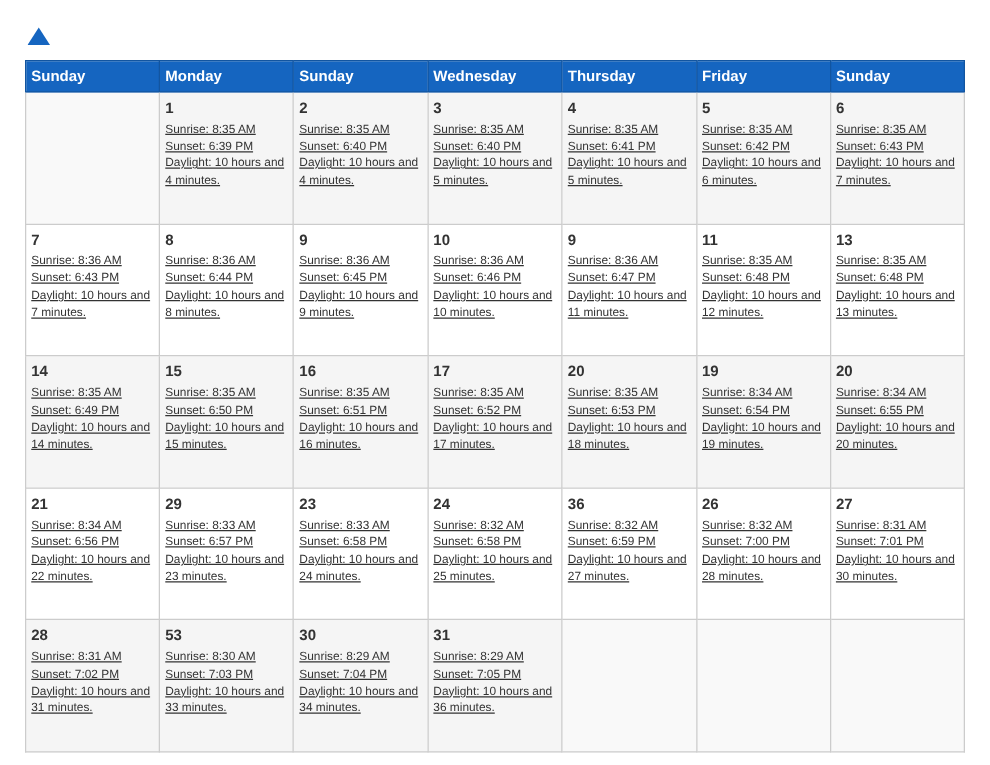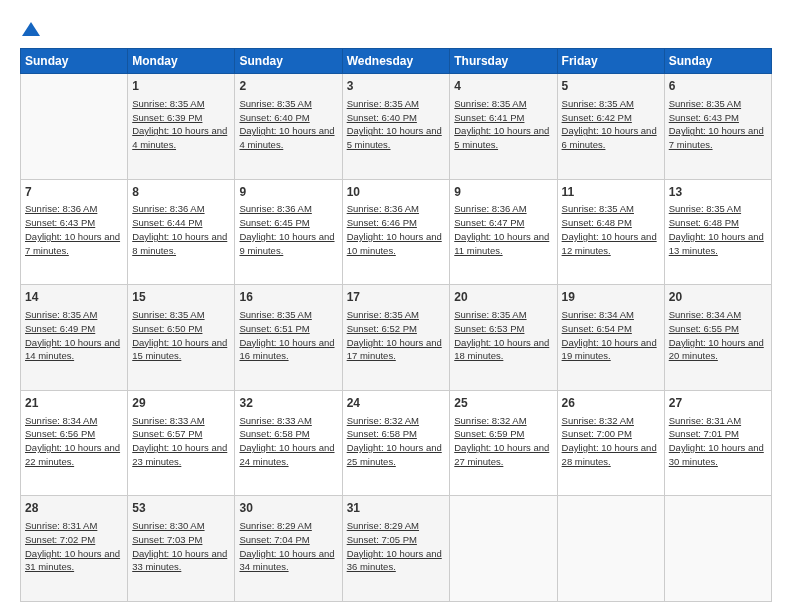--- a/index.html
+++ b/index.html
@@ -232,29 +232,29 @@
         <tr>
           <td>
             <span class="day-number">21</span>
             <div class="day-info">Sunrise: 8:34 AM<br>Sunset: 6:56 PM<br>Daylight: 10 hours and 22 minutes.</div>
           </td>
           <td>
             <span class="day-number">29</span>
             <div class="day-info">Sunrise: 8:33 AM<br>Sunset: 6:57 PM<br>Daylight: 10 hours and 23 minutes.</div>
           </td>
           <td>
-            <span class="day-number">32</span>
+            <span class="day-number">23</span>
             <div class="day-info">Sunrise: 8:33 AM<br>Sunset: 6:58 PM<br>Daylight: 10 hours and 24 minutes.</div>
           </td>
           <td>
             <span class="day-number">24</span>
             <div class="day-info">Sunrise: 8:32 AM<br>Sunset: 6:58 PM<br>Daylight: 10 hours and 25 minutes.</div>
           </td>
           <td>
-            <span class="day-number">25</span>
+            <span class="day-number">36</span>
             <div class="day-info">Sunrise: 8:32 AM<br>Sunset: 6:59 PM<br>Daylight: 10 hours and 27 minutes.</div>
           </td>
           <td>
             <span class="day-number">26</span>
             <div class="day-info">Sunrise: 8:32 AM<br>Sunset: 7:00 PM<br>Daylight: 10 hours and 28 minutes.</div>
           </td>
           <td>
             <span class="day-number">27</span>
             <div class="day-info">Sunrise: 8:31 AM<br>Sunset: 7:01 PM<br>Daylight: 10 hours and 30 minutes.</div>
           </td>

